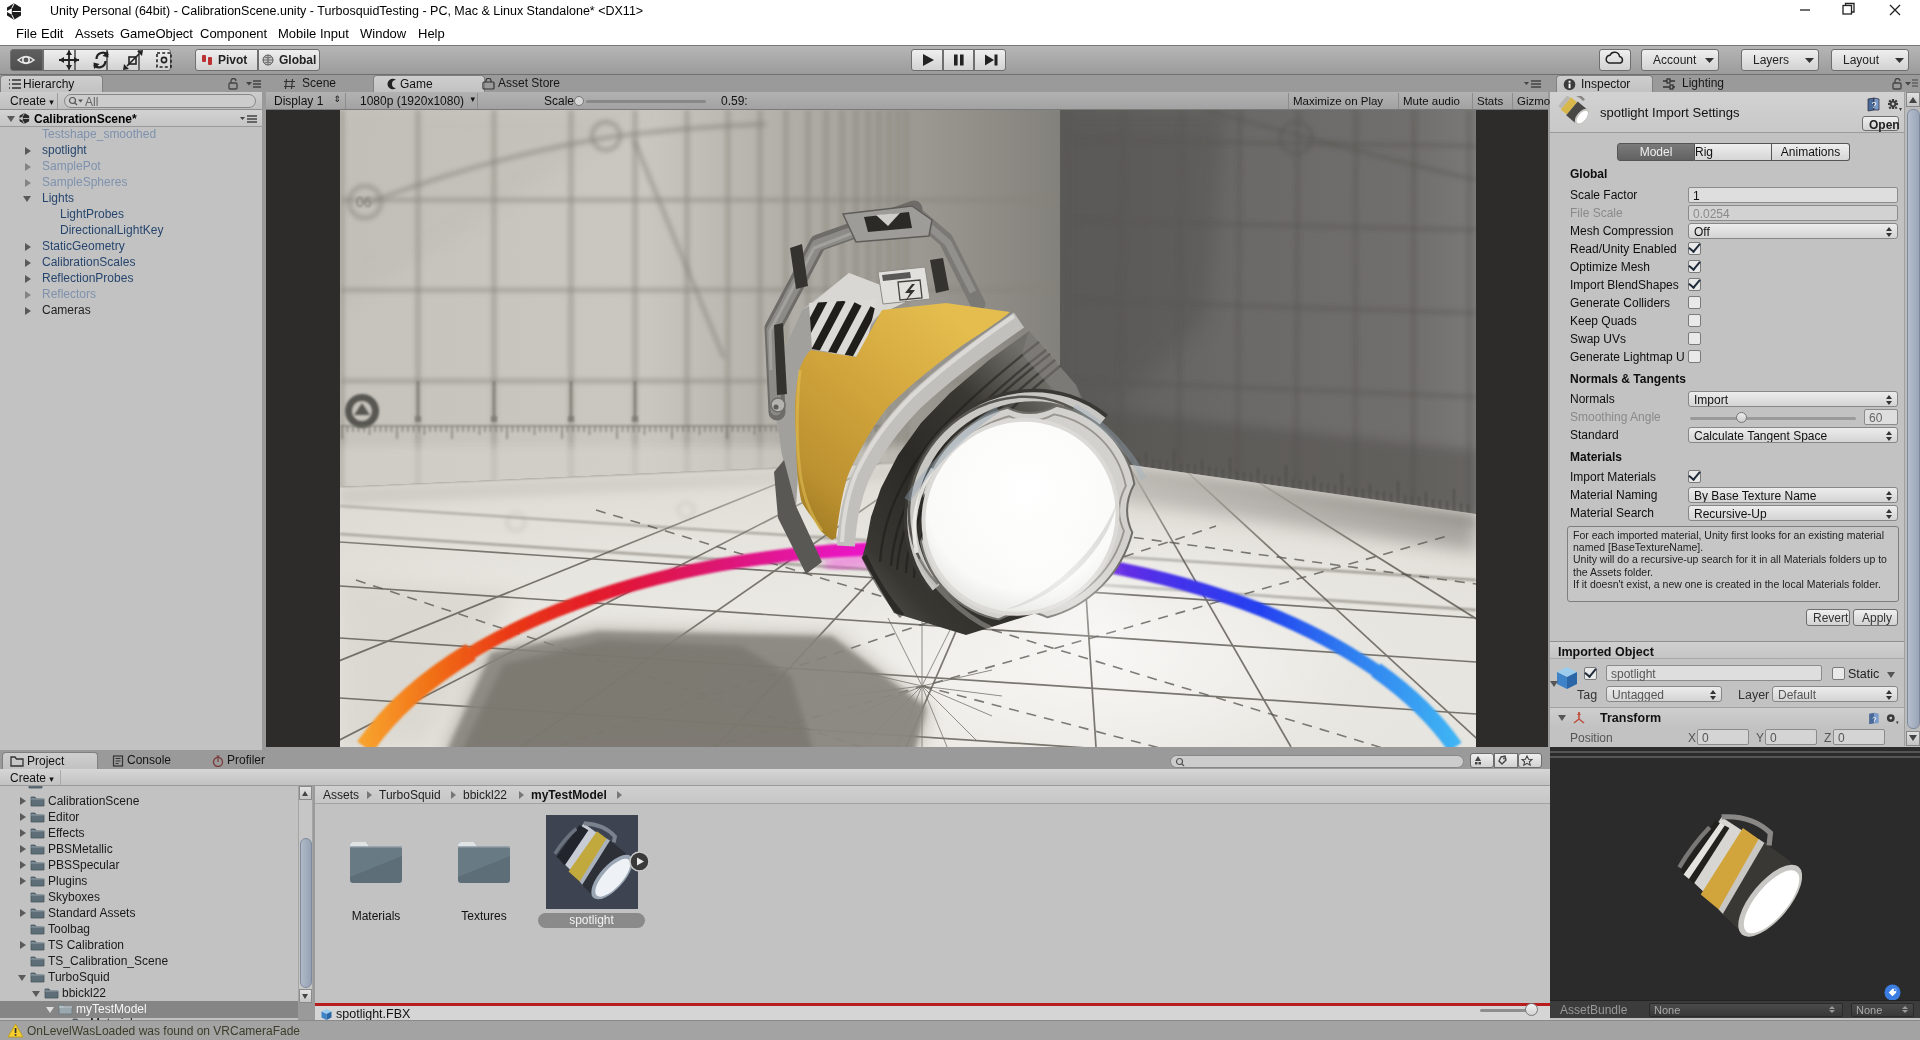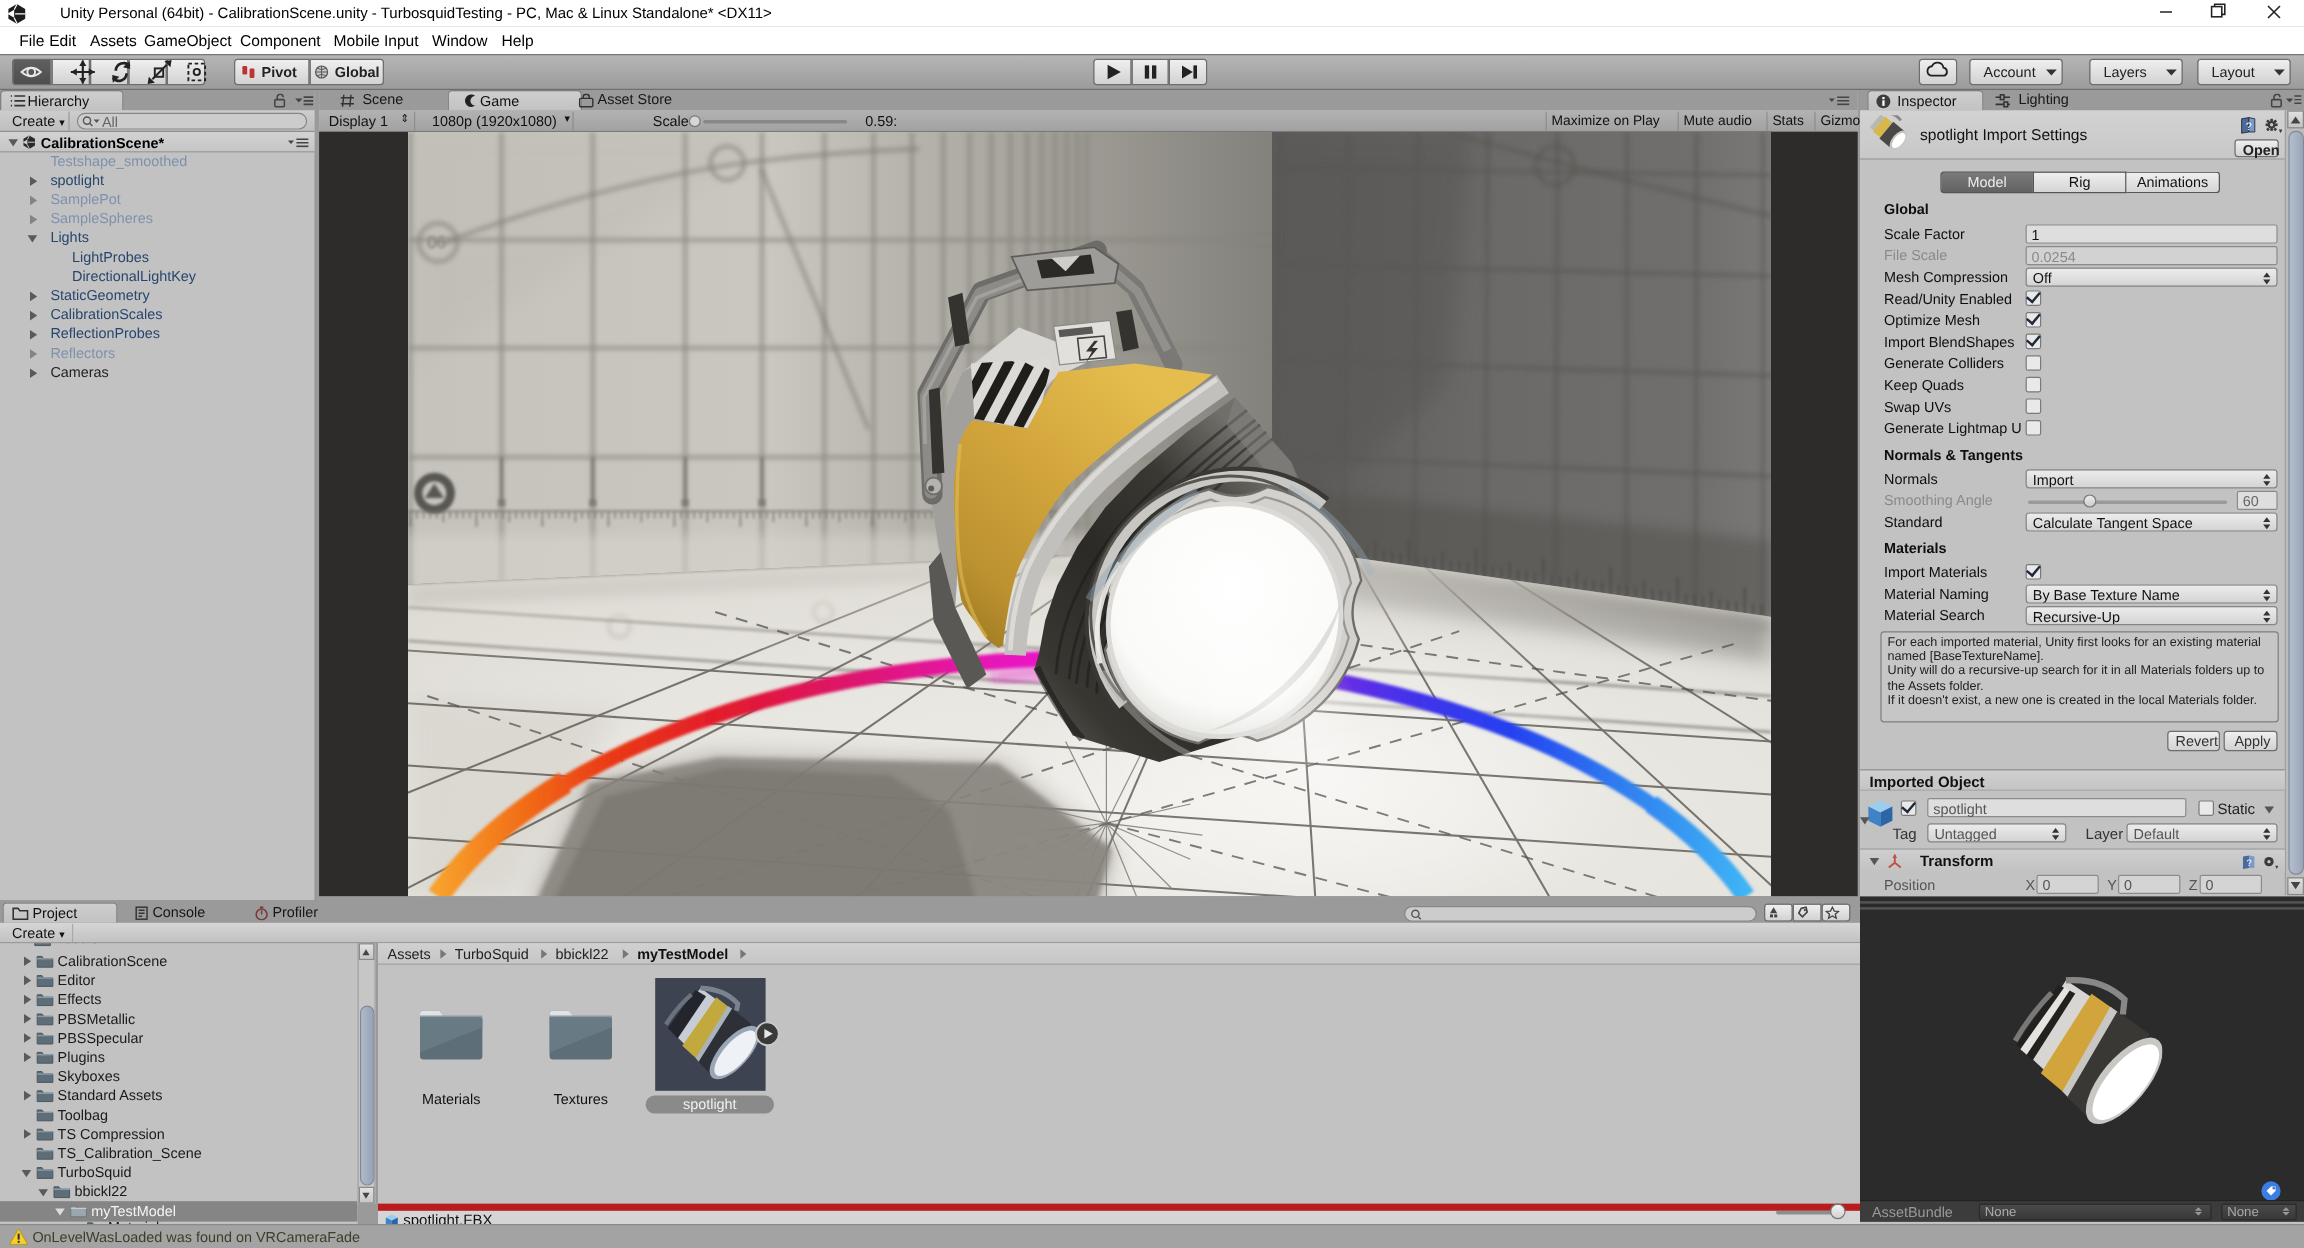--- a/index.html
+++ b/index.html
@@ -851,21 +851,21 @@
 
   <div class="abs" style="left:354px;top:17px;width:16px;height:654px;background:#bcbcbc;border-left:1px solid #a0a0a0">
     <div class="abs" style="left:1px;top:0;width:14px;height:15px;background:linear-gradient(#e0e0e0,#c4c4c4);border:1px solid #888"></div>
     <div class="abs" style="left:4px;top:5px;width:0;height:0;border-bottom:6px solid #444;border-left:4px solid transparent;border-right:4px solid transparent"></div>
     <div class="abs" style="left:1.5px;top:17px;width:13px;height:620px;background:linear-gradient(90deg,#b4bdcc,#9aa6b8);border:1px solid #7e8a9c;border-radius:6px"></div>
     <div class="abs" style="left:1px;bottom:0;width:14px;height:15px;background:linear-gradient(#e0e0e0,#c4c4c4);border:1px solid #888"></div>
     <div class="abs" style="left:4px;bottom:5px;width:0;height:0;border-top:6px solid #444;border-left:4px solid transparent;border-right:4px solid transparent"></div>
   </div>
 
   <div class="abs" style="left:67px;top:68px;width:78px;height:18px;background:linear-gradient(#7a7a7a,#626262);border:1px solid #555;border-radius:3px 0 0 3px;color:#eee;font-size:12px;text-align:center;padding-top:1px">Model</div>
-  <div class="abs" style="left:145px;top:68px;width:77px;height:18px;background:linear-gradient(#efefef,#d5d5d5);border:1px solid #555;border-left:none;color:#111;font-size:12px;text-align:center;padding-top:1px">Rig</div>
+  <div class="abs" style="left:145px;top:68px;width:77px;height:18px;background:linear-gradient(#efefef,#d5d5d5);border:1px solid #555;border-left:none;color:#111;font-size:12px;padding-top:1px">Rig</div>
   <div class="abs" style="left:222px;top:68px;width:78px;height:18px;background:linear-gradient(#efefef,#d5d5d5);border:1px solid #555;border-left:none;border-radius:0 3px 3px 0;color:#111;font-size:12px;text-align:center;padding-top:1px">Animations</div>
   <div class="ilabel bold" style="top:92px">Global</div>
   <div class="ilabel" style="top:113px">Scale Factor</div>
   <div class="ifld" style="left:138px;top:112px;width:210px">1</div>
   <div class="ilabel" style="top:131px;color:#8a8a8a">File Scale</div>
   <div class="ifld" style="left:138px;top:130px;width:210px;color:#8a8a8a;background:#d2d2d2">0.0254</div>
   <div class="ilabel" style="top:149px">Mesh Compression</div>
   <div class="drop" style="left:138px;top:148px;width:210px">Off<div class="ud"></div></div>
   <div class="ilabel" style="top:167px">Read/Unity Enabled</div>
     <div class="ckb on" style="left:138px;top:167px"></div>
@@ -1102,21 +1102,21 @@
           <path d="M1 4 h13" stroke="#8d9aa2" stroke-width="1.2"></path>
         </svg>
         <div class="trow" style="left:48px;top:1px;color:#1a1a1a">Toolbag</div>
       </div>
     <div class="abs" style="left:0;top:151px;width:298px;height:16px">
         <div class="tri r" style="left:20px;top:4px"></div>
         <svg class="abs" style="left:30px;top:2px" width="15" height="12" viewBox="0 0 15 12">
           <path d="M1 2 h4 l1.5 2 H14 v7 H1 Z" fill="#5d6e78" stroke="#47555e" stroke-width="0.8"></path>
           <path d="M1 4 h13" stroke="#8d9aa2" stroke-width="1.2"></path>
         </svg>
-        <div class="trow" style="left:48px;top:1px;color:#1a1a1a">TS Compression</div>
+        <div class="trow" style="left:48px;top:1px;color:#1a1a1a">TS Calibration</div>
       </div>
     <div class="abs" style="left:0;top:167px;width:298px;height:16px">
         <svg class="abs" style="left:30px;top:2px" width="15" height="12" viewBox="0 0 15 12">
           <path d="M1 2 h4 l1.5 2 H14 v7 H1 Z" fill="#5d6e78" stroke="#47555e" stroke-width="0.8"></path>
           <path d="M1 4 h13" stroke="#8d9aa2" stroke-width="1.2"></path>
         </svg>
         <div class="trow" style="left:48px;top:1px;color:#1a1a1a">TS_Calibration_Scene</div>
       </div>
     <div class="abs" style="left:0;top:183px;width:298px;height:16px">
         <div class="tri d" style="left:18px;top:6px"></div>
@@ -1198,21 +1198,21 @@
         <path d="M -30 -21 Q -14 -34 2 -32 L 5 -27" stroke="#7a828e" stroke-width="4" fill="none"></path>
         <path d="M -31 21 Q -34 4 -32 -12" stroke="#6a727e" stroke-width="3.5" fill="none"></path>
       </g>
     </svg>
     <svg class="abs" style="left:314px;top:65px" width="21" height="21" viewBox="0 0 21 21">
       <circle cx="10.5" cy="10.5" r="9.5" fill="#3a3a3a" stroke="#c8c8c8" stroke-width="1.5"></circle>
       <path d="M8 6.5 L15 10.5 L8 14.5 Z" fill="#e8e8e8"></path>
     </svg>
     <div class="abs" style="left:223px;top:127px;width:107px;height:15px;background:#8a8a8a;border-radius:8px;text-align:center;font-size:12px;color:#f2f2f2">spotlight</div>
 
-    <div class="abs" style="left:0;top:217px;width:1235px;height:17px;background:#d5d5d5;border-top:6px solid #b91c1c">
+    <div class="abs" style="left:0;top:217px;width:1235px;height:17px;background:#d5d5d5;border-top:3px solid #b91c1c">
       <svg class="abs" style="left:5px;top:2px" width="13" height="13" viewBox="0 0 26 26">
         <path d="M13 2 L23 7 L13 12 L3 7 Z" fill="#9ccdee"></path>
           <path d="M3 7 L13 12 L13 24 L3 19 Z" fill="#3e82c8"></path>
           <path d="M23 7 L13 12 L13 24 L23 19 Z" fill="#2a66a8"></path>
       </svg>
       <div class="abs" style="left:21px;top:1px;font-size:12.5px;color:#111">spotlight.FBX</div>
     </div>
 
     <div class="abs" style="left:1165px;top:223px;width:52px;height:3px;background:#8e8e8e;border-radius:2px"></div>
     <div class="abs" style="left:1210px;top:217px;width:13px;height:13px;border-radius:50%;background:linear-gradient(#f2f2f2,#d2d2d2);border:1px solid #777"></div>

